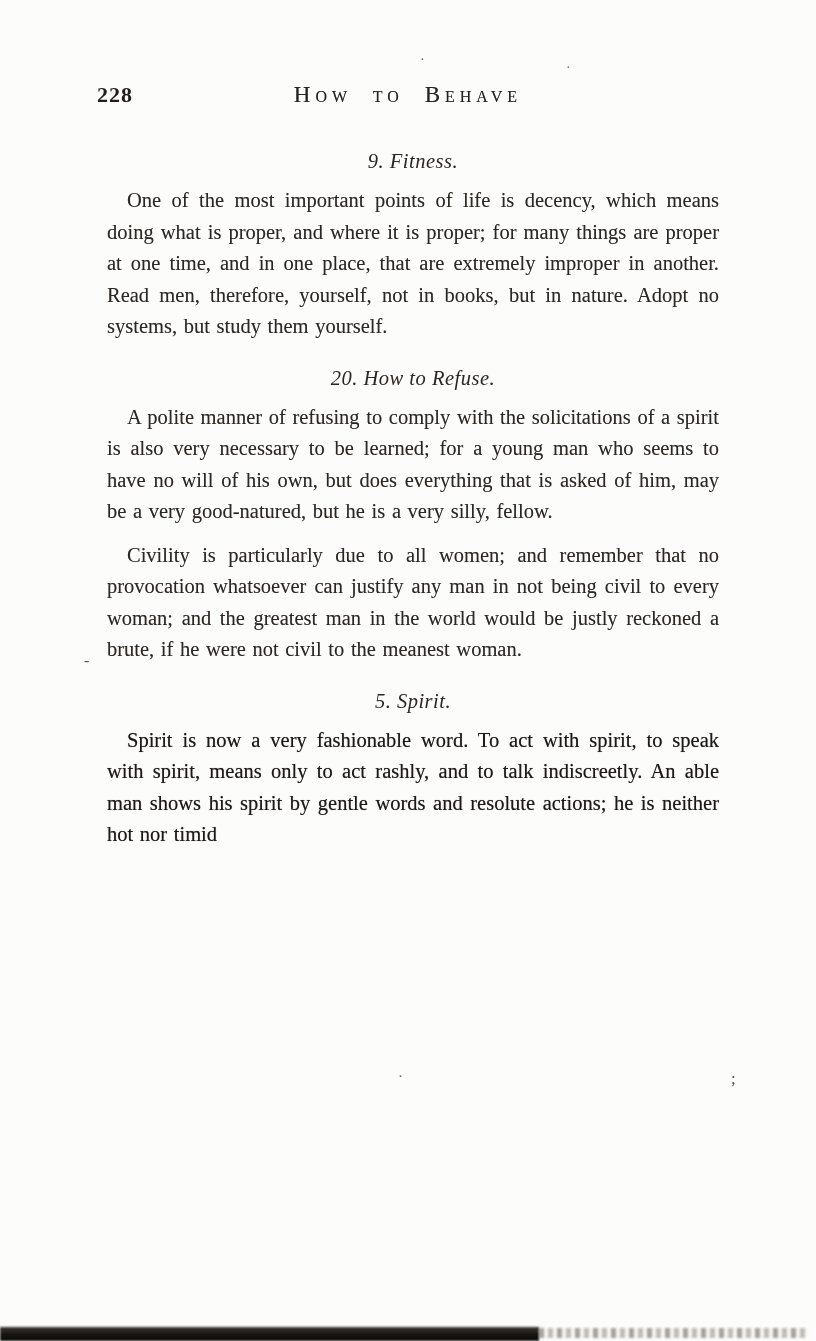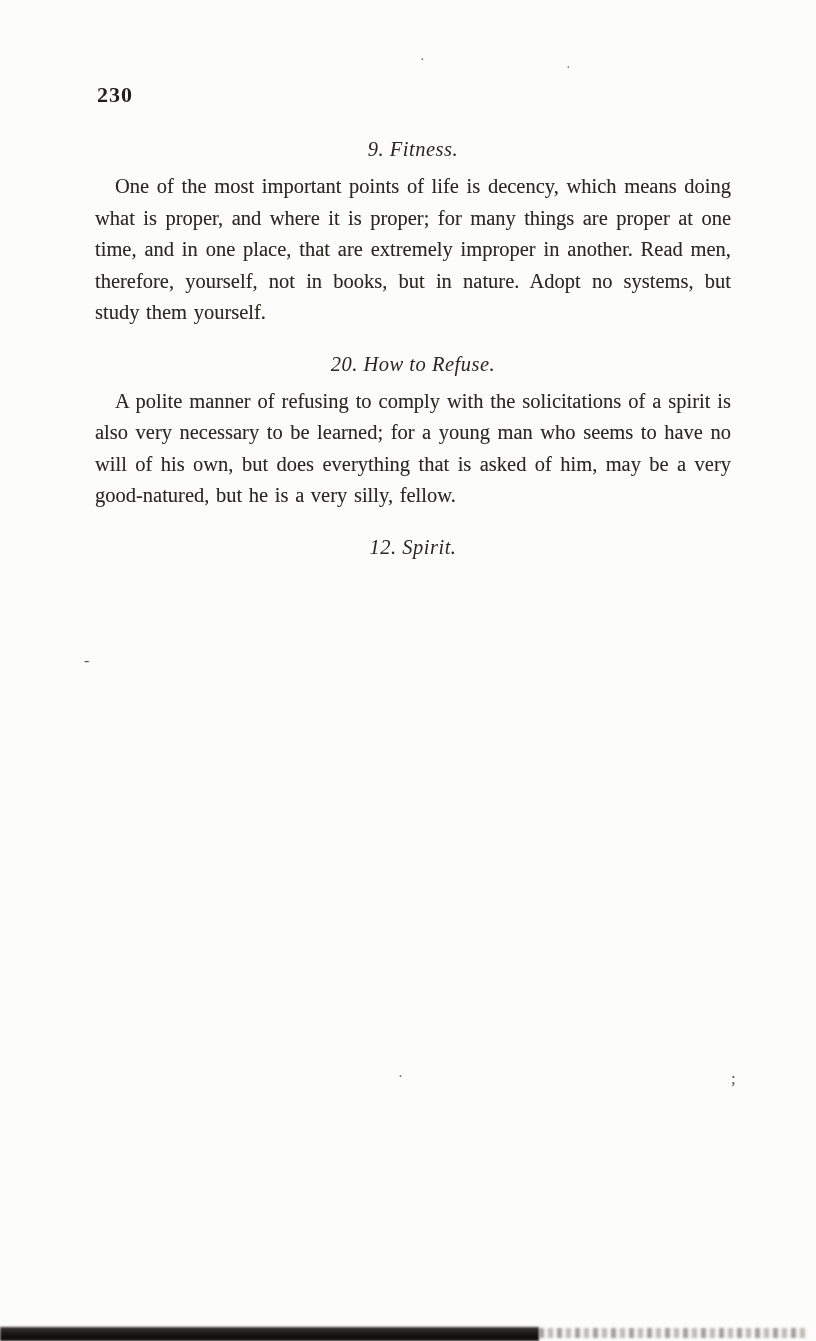--- a/index.html
+++ b/index.html
@@ -57,24 +57,24 @@
   .section-heading {
     font-size: 20.5px;
     font-style: italic;
     font-weight: normal;
     text-align: center;
     margin: 24px 0 10px 0;
     color: #2a2622;
     letter-spacing: 0.5px;
   }
   .section:first-child .section-heading {
-    margin-top: 0;
+    margin-top: 12px;
   }
   .section-body {
-    margin: 0;
+    margin: 12px;
     font-size: 20.5px;
     line-height: 31.5px;
     text-align: justify;
     text-indent: 20px;
     word-spacing: 1.5px;
     color: #2b2824;
     text-shadow: 0 0 0.4px rgba(35,30,25,0.3);
   }
   .section-body.heavy-ink {
     color: #1c1916;
@@ -117,40 +117,43 @@
     filter: blur(1.3px);
     border-radius: 2px;
   }
 </style>
 </head>
 <body>
 
 <div class="page">
 
   <header class="page-header">
-    <span class="page-number">230</span>
+    <span class="page-number">228</span>
+    <span class="running-head">How to Behave</span>
   </header>
 
   <main class="content">
 
     <section class="section">
       <h2 class="section-heading">9. Fitness.</h2>
       <p class="section-body">One of the most important points of life is decency, which means doing what is proper, and where it is proper; for many things are proper at one time, and in one place, that are extremely improper in another. Read men, therefore, yourself, not in books, but in nature.  Adopt no systems, but study them yourself.</p>
     </section>
 
     <section class="section">
       <h2 class="section-heading">20. How to Refuse.</h2>
       <p class="section-body">A polite manner of refusing to comply with the solicitations of a spirit is also very necessary to be learned; for a young man who seems to have no will of his own, but does everything that is asked of him, may be a very good-natured, but he is a very silly, fellow.</p>
     </section>
 
     <section class="section">
+      <p class="section-body">Civility is particularly due to all women; and remember that no provocation whatsoever can justify any man in not being civil to every woman; and the greatest man in the world would be justly reckoned a brute, if he were not civil to the meanest woman.</p>
     </section>
 
     <section class="section">
-      <h2 class="section-heading">12. Spirit.</h2>
+      <h2 class="section-heading">5. Spirit.</h2>
+      <p class="section-body heavy-ink">Spirit is now a very fashionable word.  To act with spirit, to speak with spirit, means only to act rashly, and to talk indiscreetly.  An able man shows his spirit by gentle words and resolute actions; he is neither hot nor timid</p>
     </section>
 
   </main>
 
   <span class="artifact margin-dash">-</span>
   <span class="artifact dot-top-a">·</span>
   <span class="artifact dot-top-b">·</span>
   <span class="artifact dot-mid">·</span>
   <span class="artifact semicolon-mark">;</span>
 

